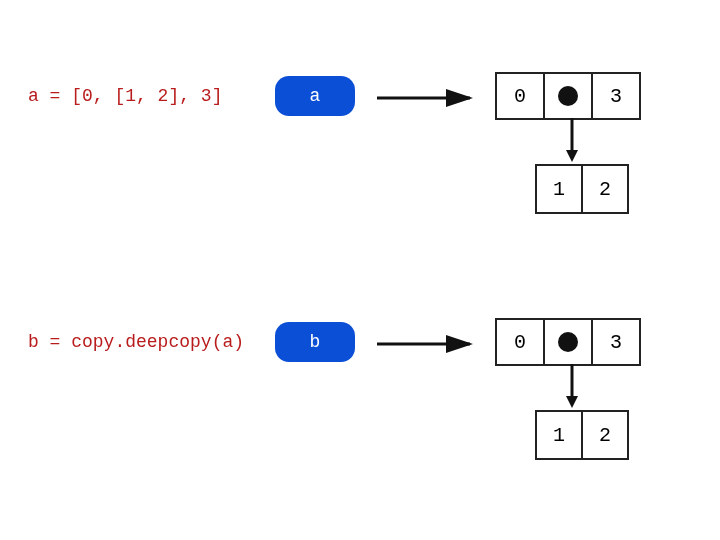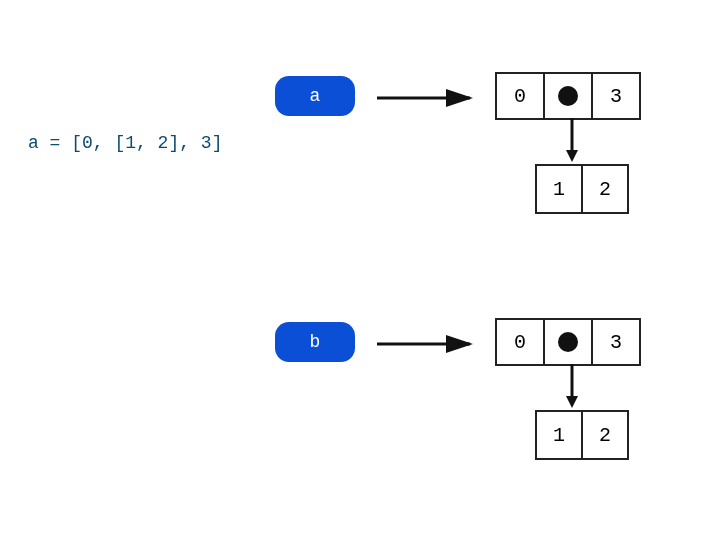--- a/index.html
+++ b/index.html
@@ -16,22 +16,21 @@
     position: absolute;
     left: 0;
     width: 720px;
     height: 160px;
   }
   .code {
     position: absolute;
     left: 28px;
     top: 14px;
     font-size: 18px;
-    color: #0c4a6e;
-    margin-top: 47px;
+    color: #b91c1c;
   }
   .pill {
     position: absolute;
     left: 275px;
     top: 4px;
     width: 80px;
     height: 40px;
     background: #0b4fd6;
     border-radius: 14px;
     color: #fff;
@@ -133,20 +132,21 @@
     <div class="cell2">
         <span>1</span>
       </div>
     <div class="cell2">
         <span>2</span>
       </div>
   </div>
 </div>
 
 <div class="row" style="top:318px;">
+  <div class="code">b = copy.deepcopy(a)</div>
   <div class="pill">
     <span>b</span>
   </div>
   <svg class="arrow-h" width="110" height="24">
     <defs>
         <marker id="ah2" markerWidth="10" markerHeight="10" refX="8" refY="3" orient="auto">
       <path d="M0,0 L9,3 L0,6 Z" fill="#111"></path>
         </marker>
       </defs>
     <line x1="2" y1="12" x2="95" y2="12" stroke="#111" stroke-width="3" marker-end="url(#ah2)"></line>

